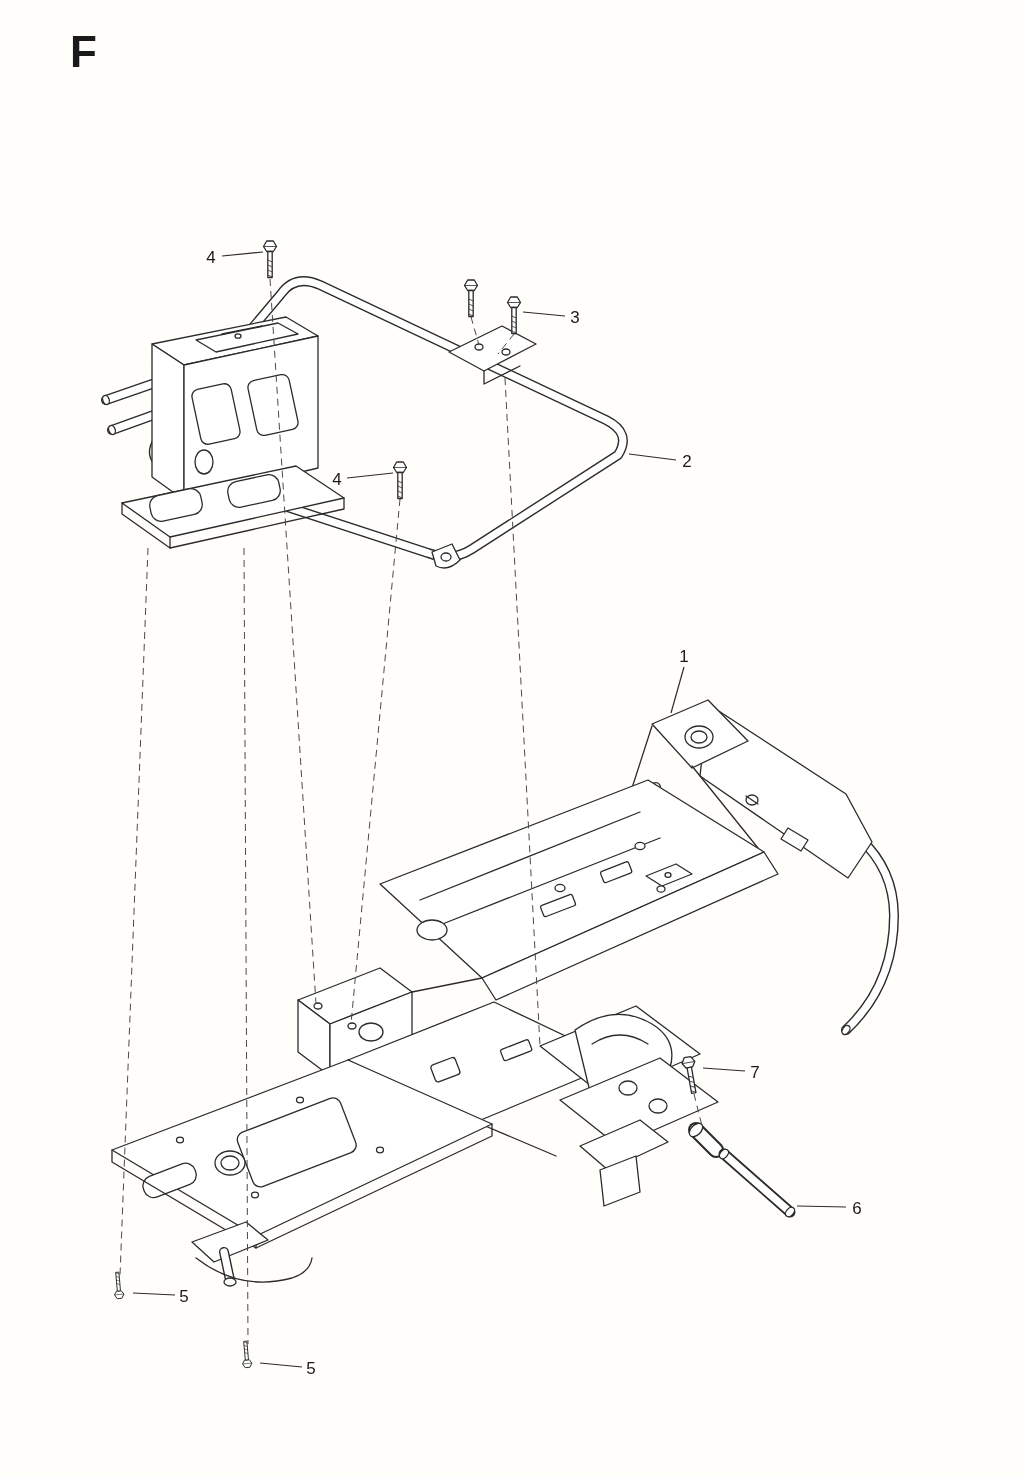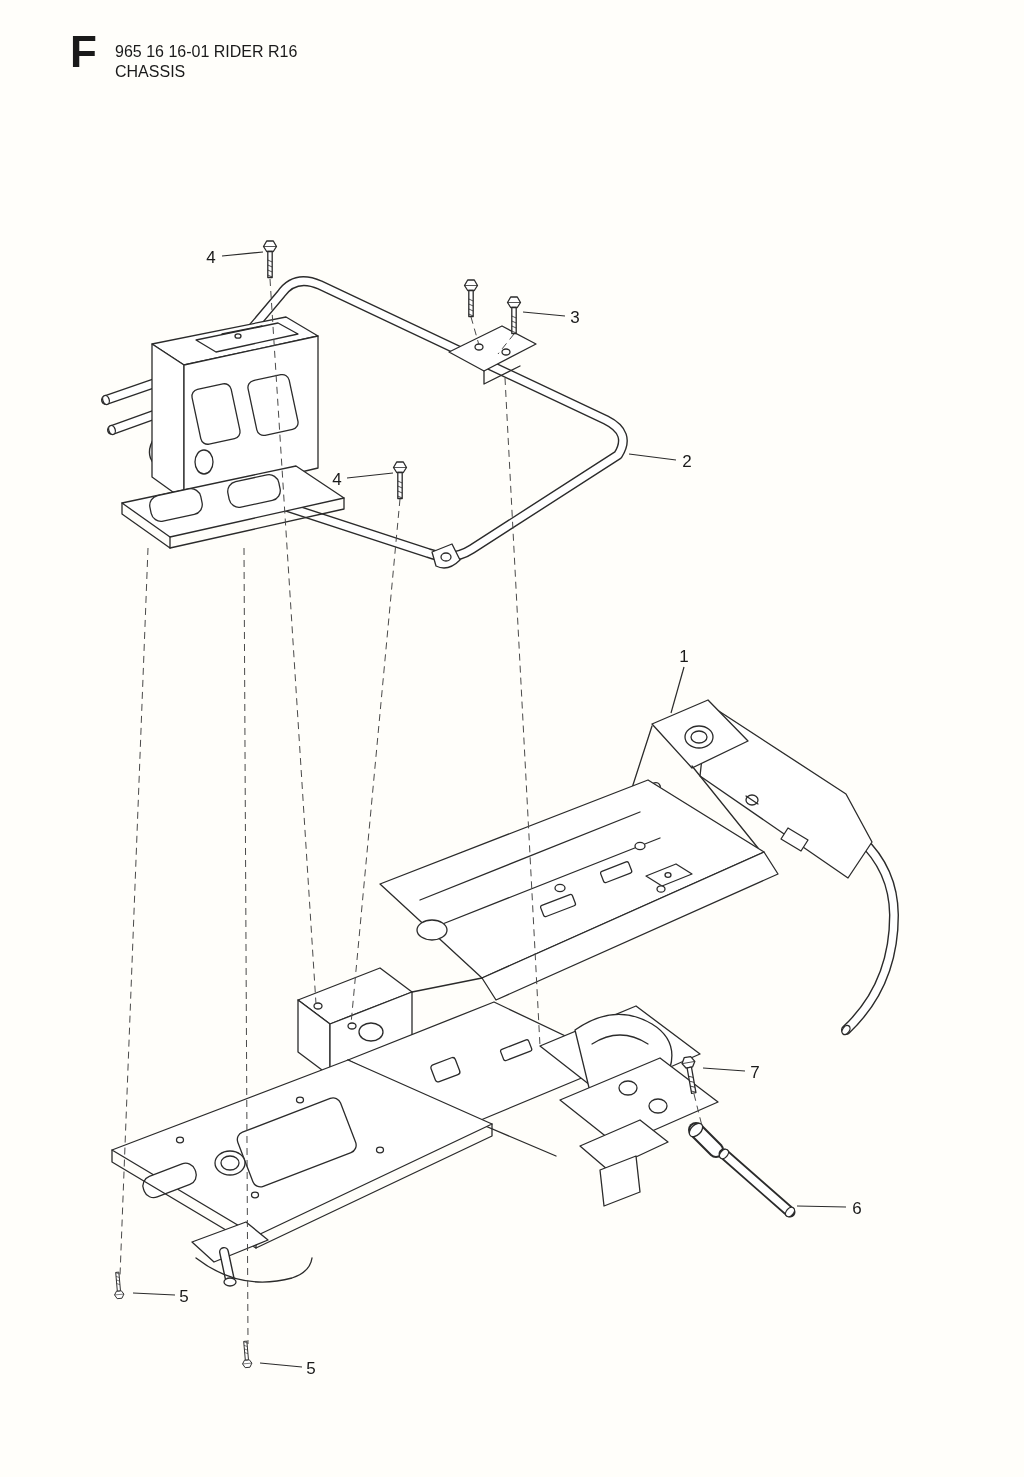--- a/index.html
+++ b/index.html
@@ -35,24 +35,20 @@
   .dash{fill:none;stroke:#4a4a4a;stroke-width:1;stroke-dasharray:7 5;}
   .leadg line{stroke:#2b2b2b;stroke-width:1.2;}
 </style>
 </head>
 <body>
 
 <div class="page">
 
   <div class="hdr">
     <div class="section-letter">F</div>
-    <div class="hdr-text">
-      <div class="model-code">965 16 16-01 RIDER R16</div>
-      <div class="page-title">CHASSIS</div>
-    </div>
   </div>
 
   <div class="diagram-area">
     <svg width="1024" height="1477" viewBox="0 0 1024 1477">
       <defs>
         <g id="bolt">
           <path class="pf" d="M -6.5 -3.5 L -3.3 -9 L 3.3 -9 L 6.5 -3.5 L 3.3 1.5 L -3.3 1.5 Z"></path>
           <line class="thin" x1="-6.5" y1="-3.5" x2="6.5" y2="-3.5"></line>
           <rect class="pf" x="-2.2" y="1.5" width="4.4" height="26"></rect>
           <line class="thin" x1="-2.2" y1="10" x2="2.2" y2="12"></line>

